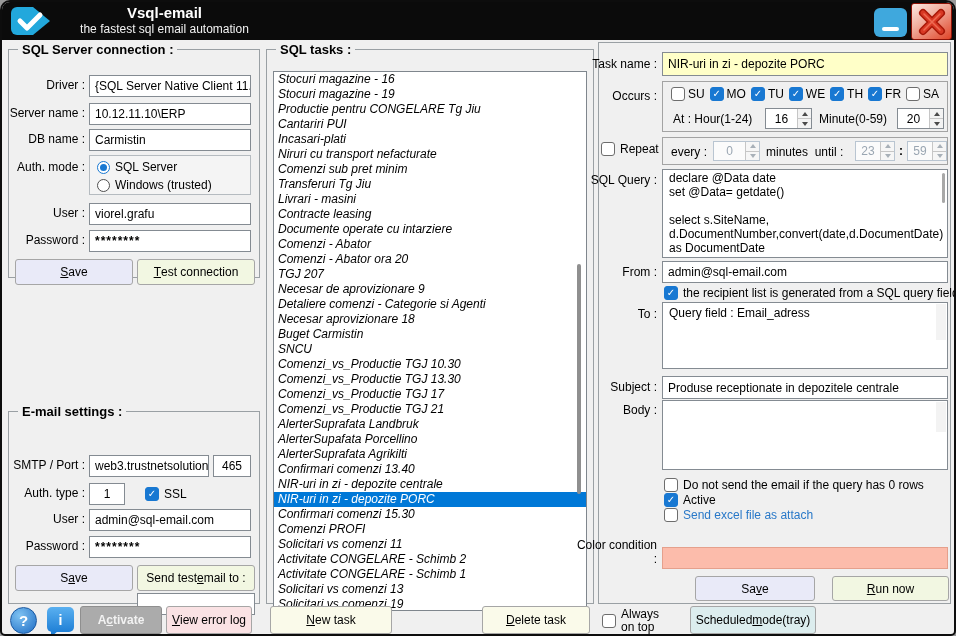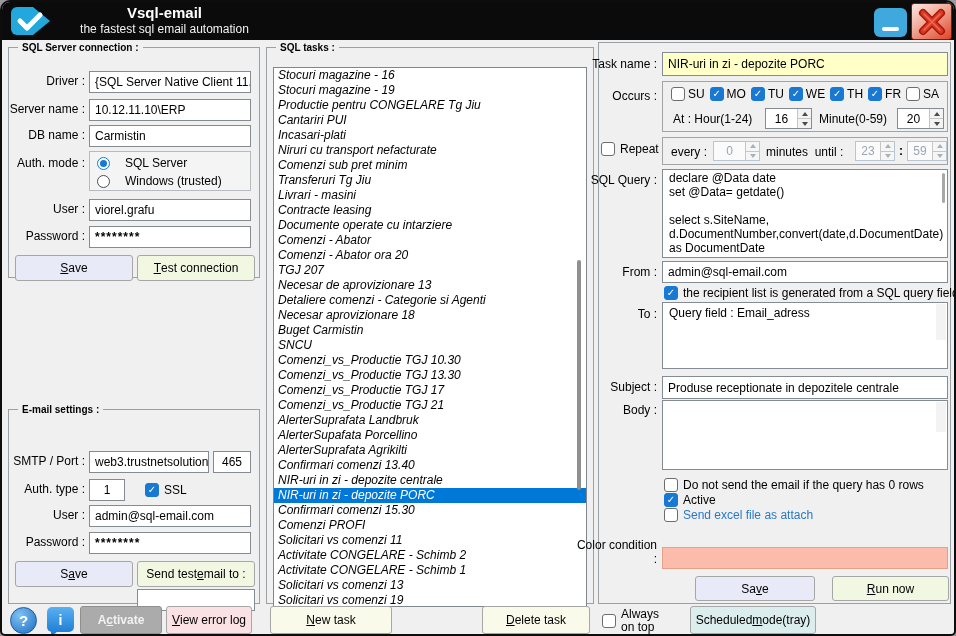--- a/index.html
+++ b/index.html
@@ -14,38 +14,38 @@
   .app-title { position:absolute; left:55px; top:2px; width:215px; text-align:center; color:#fff; }
   .app-title .t1 { font-size:15px; font-weight:bold; line-height:18px; }
   .app-title .t2 { font-size:12px; line-height:14px; color:#f2f2f2; }
   .btn-min { position:absolute; left:872px; top:6px; width:33px; height:29px; background:#3fa8dd; border-radius:6px; }
   .btn-min .dash { position:absolute; left:8px; bottom:6px; width:17px; height:4px; background:#fff; border-radius:2px; }
   .btn-close { position:absolute; left:909px; top:1px; width:41px; height:37px; border:1px solid #8f1206; border-radius:3px;
                background:linear-gradient(145deg,#fce8e2 0%,#f2b0a0 40%,#e04428 100%); display:flex; align-items:center; justify-content:center; }
 
   
   fieldset.grp { position:absolute; border:1px solid #9aa0a4; background:#f0f0f0; }
-  fieldset.grp > legend { font-weight:bold; font-size:10px; margin-left:9px; padding:0 4px; }
+  fieldset.grp > legend { font-weight:bold; font-size:13px; margin-left:9px; padding:0 4px; }
 
   
   .tb { position:absolute; background:#fff; border:1px solid #848b92; padding:0 5px; display:flex; align-items:center;
         overflow:hidden; white-space:nowrap; font-size:12px; }
   .btn { position:absolute; border:1px solid #a6a6a6; border-radius:3px; display:flex; align-items:center;
          justify-content:center; font-size:12px; cursor:default; }
   .btn u { text-decoration:underline; }
   .flbl { position:absolute; width:76px; text-align:right; font-size:12px; color:#000; white-space:nowrap; }
   .rlbl { position:absolute; left:570px; width:85px; text-align:right; font-size:12px; }
   .cbx { width:14px; height:14px; border:1px solid #6d6d6d; border-radius:3px; background:#fff; display:inline-flex;
          align-items:center; justify-content:center; font-size:10px; font-weight:bold; color:#fff; flex:none; line-height:1; }
   .cbx.on { background:#1878d2; border-color:#1878d2; }
   .cbrow { position:absolute; display:flex; align-items:center; gap:5px; white-space:nowrap; }
   .rad { width:13px; height:13px; border:1px solid #4f4f4f; border-radius:50%; background:#fff; position:relative; flex:none; }
   .rad.on { border-color:#1878d2; }
   .rad.on::after { content:""; position:absolute; inset:2px; border-radius:50%; background:#1878d2; }
-  .radrow { display:flex; align-items:center; gap:15px; height:18px; }
+  .radrow { display:flex; align-items:center; gap:5px; height:18px; }
 
   .sp { position:absolute; display:flex; background:#fff; border:1px solid #848b92; }
   .sp .v { flex:1; display:flex; align-items:center; justify-content:center; font-size:12px; }
   .sp .arr { width:14px; display:flex; flex-direction:column; border-left:1px solid #c6c6c6; }
   .sp .arr > div { flex:1; display:flex; align-items:center; justify-content:center; background:#f3f3f3; }
   .sp .arr > div + div { border-top:1px solid #c6c6c6; }
   .tri-up { width:0; height:0; border-left:3px solid transparent; border-right:3px solid transparent; border-bottom:4px solid #4a4a4a; }
   .tri-dn { width:0; height:0; border-left:3px solid transparent; border-right:3px solid transparent; border-top:4px solid #4a4a4a; }
   .sp.dis { background:#fbfbfb; border-color:#b9c5d1; }
   .sp.dis .v { color:#9aa6b2; }
@@ -170,21 +170,21 @@
       <div class="li">Incasari-plati</div>
       <div class="li">Niruri cu transport nefacturate</div>
       <div class="li">Comenzi sub pret minim</div>
       <div class="li">Transferuri Tg Jiu</div>
       <div class="li">Livrari - masini</div>
       <div class="li">Contracte leasing</div>
       <div class="li">Documente operate cu intarziere</div>
       <div class="li">Comenzi - Abator</div>
       <div class="li">Comenzi - Abator ora 20</div>
       <div class="li">TGJ 207</div>
-      <div class="li">Necesar de aprovizionare 13</div>
+      <div class="li">Necesar de aprovizionare 9</div>
       <div class="li">Detaliere comenzi - Categorie si Agenti</div>
       <div class="li">Necesar aprovizionare 18</div>
       <div class="li">Buget Carmistin</div>
       <div class="li">SNCU</div>
       <div class="li">Comenzi_vs_Productie TGJ 10.30</div>
       <div class="li">Comenzi_vs_Productie TGJ 13.30</div>
       <div class="li">Comenzi_vs_Productie TGJ 17</div>
       <div class="li">Comenzi_vs_Productie TGJ 21</div>
       <div class="li">AlerterSuprafata Landbruk</div>
       <div class="li">AlerterSupafata Porcellino</div>

